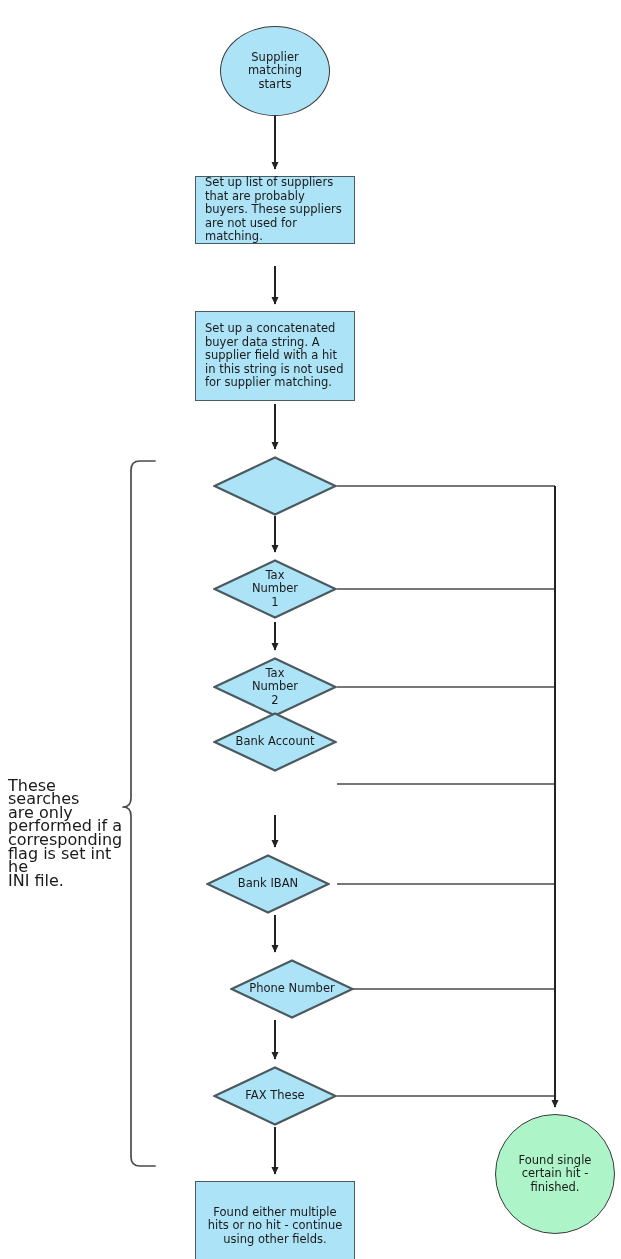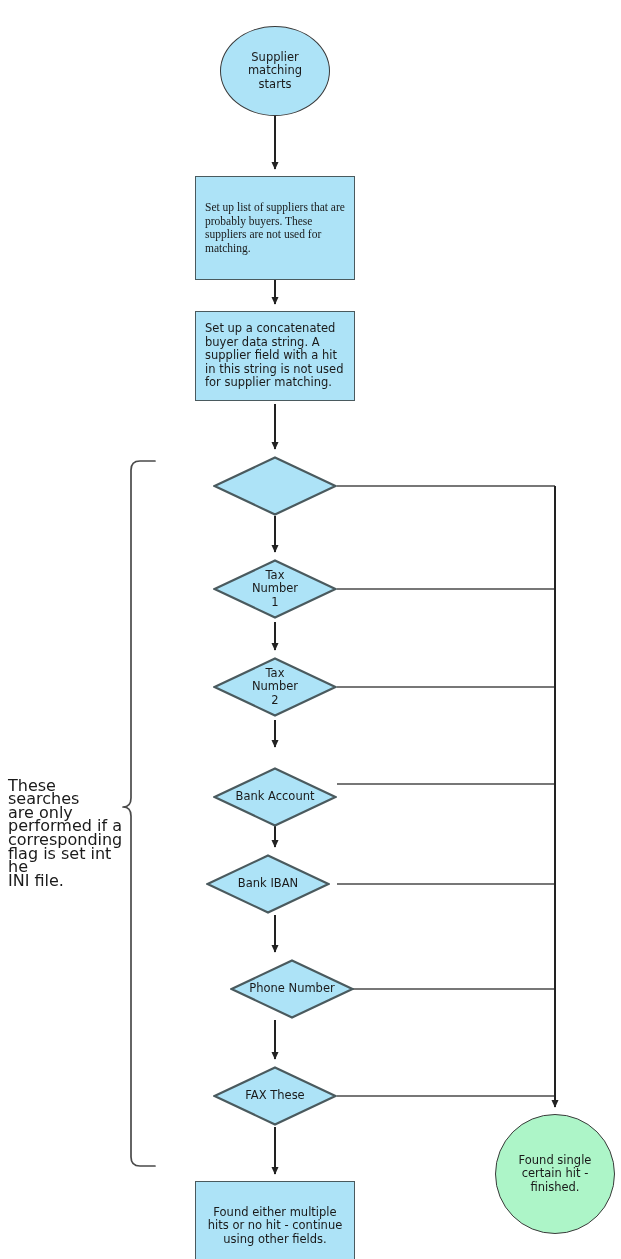--- a/index.html
+++ b/index.html
@@ -138,21 +138,21 @@
              Q131,1150 140,1150
              L155,1150" fill="none" stroke="#4a4a4a" stroke-width="1.7" stroke-linecap="round" stroke-linejoin="round"></path>
   </svg>
 
   <div class="node terminator start" style="left:220px; top:10px; width:110px; height:90px;">
     <span>Supplier
 matching
 starts</span>
   </div>
 
-  <div class="node process" style="left:195px; top:160px; width:160px; height:104px;font-family:Liberation Serif, serif;">
+  <div class="node process" style="left:195px; top:160px; width:160px; height:68px;">
     <span>Set up list of suppliers that are probably buyers. These suppliers are not used for matching.</span>
   </div>
 
   <div class="node process" style="left:195px; top:295px; width:160px; height:90px;justify-content:center;">
     <span>Set up a concatenated buyer data string. A supplier field with a hit in this string is not used for supplier matching.</span>
   </div>
 
   <div class="node decision" style="left:213px; top:440px; width:124px; height:60px;">
     <svg class="dia-shape" viewBox="0 0 124 60" preserveAspectRatio="none">
       <polygon points="62,1.5 122.5,30 62,58.5 1.5,30" fill="#ade3f7" stroke="#4a5a5e" stroke-width="2.2"></polygon>
@@ -170,21 +170,21 @@
 
   <div class="node decision" style="left:213px; top:641px; width:124px; height:60px;">
     <svg class="dia-shape" viewBox="0 0 124 60" preserveAspectRatio="none">
       <polygon points="62,1.5 122.5,30 62,58.5 1.5,30" fill="#ade3f7" stroke="#4a5a5e" stroke-width="2.2"></polygon>
     </svg>
     <span class="dia-label">Tax
 Number
 2</span>
   </div>
 
-  <div class="node decision" style="left:213px; top:751px; width:124px; height:60px;">
+  <div class="node decision" style="left:213px; top:696px; width:124px; height:60px;">
     <svg class="dia-shape" viewBox="0 0 124 60" preserveAspectRatio="none">
       <polygon points="62,1.5 122.5,30 62,58.5 1.5,30" fill="#ade3f7" stroke="#4a5a5e" stroke-width="2.2"></polygon>
     </svg>
     <span class="dia-label">Bank Account</span>
   </div>
 
   <div class="node decision" style="left:206px; top:838px; width:124px; height:60px;">
     <svg class="dia-shape" viewBox="0 0 124 60" preserveAspectRatio="none">
       <polygon points="62,1.5 122.5,30 62,58.5 1.5,30" fill="#ade3f7" stroke="#4a5a5e" stroke-width="2.2"></polygon>
     </svg>

